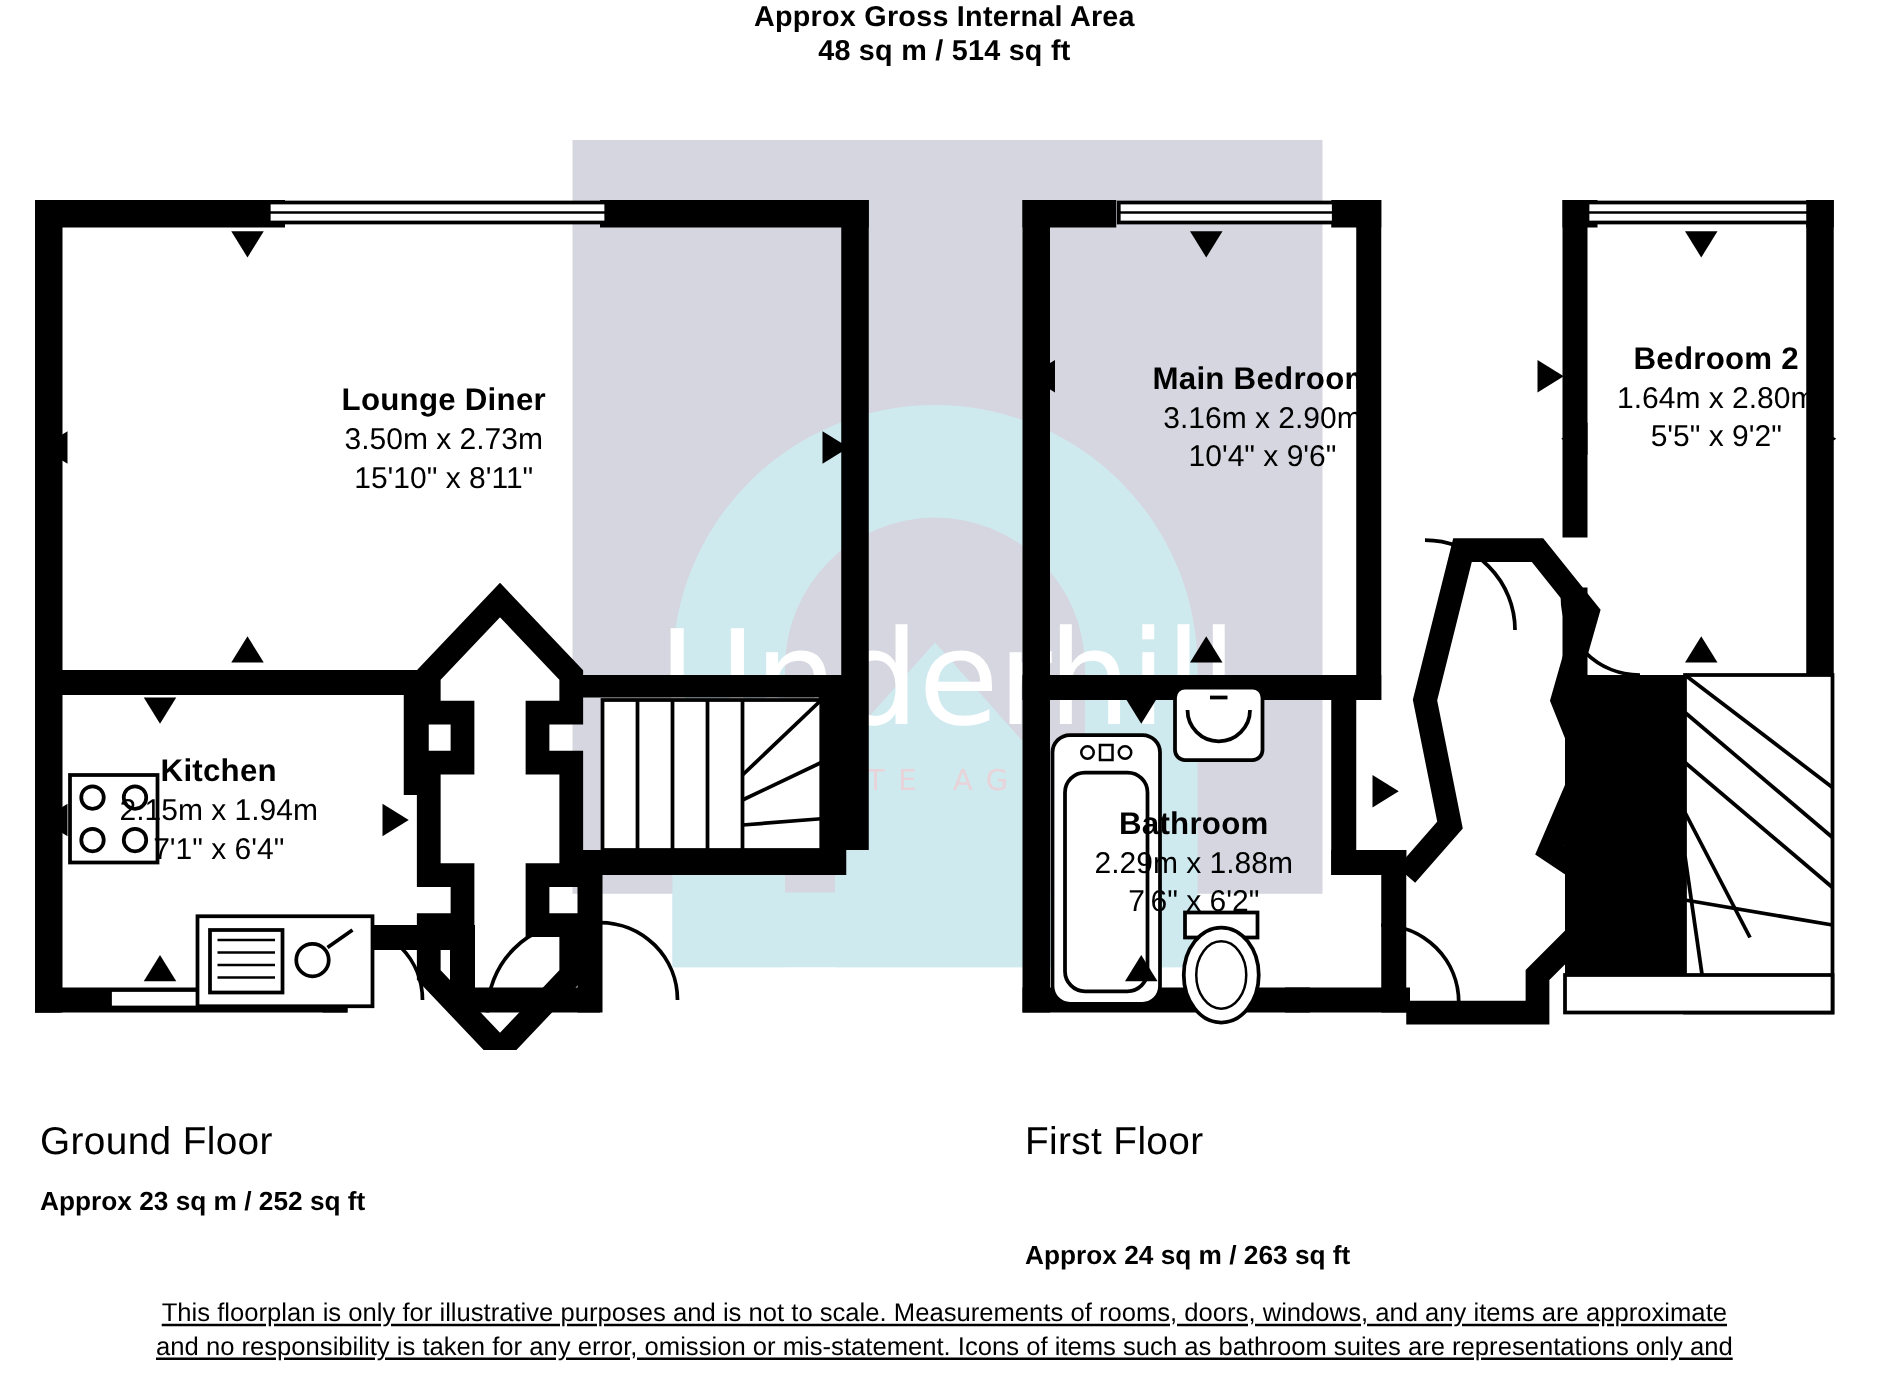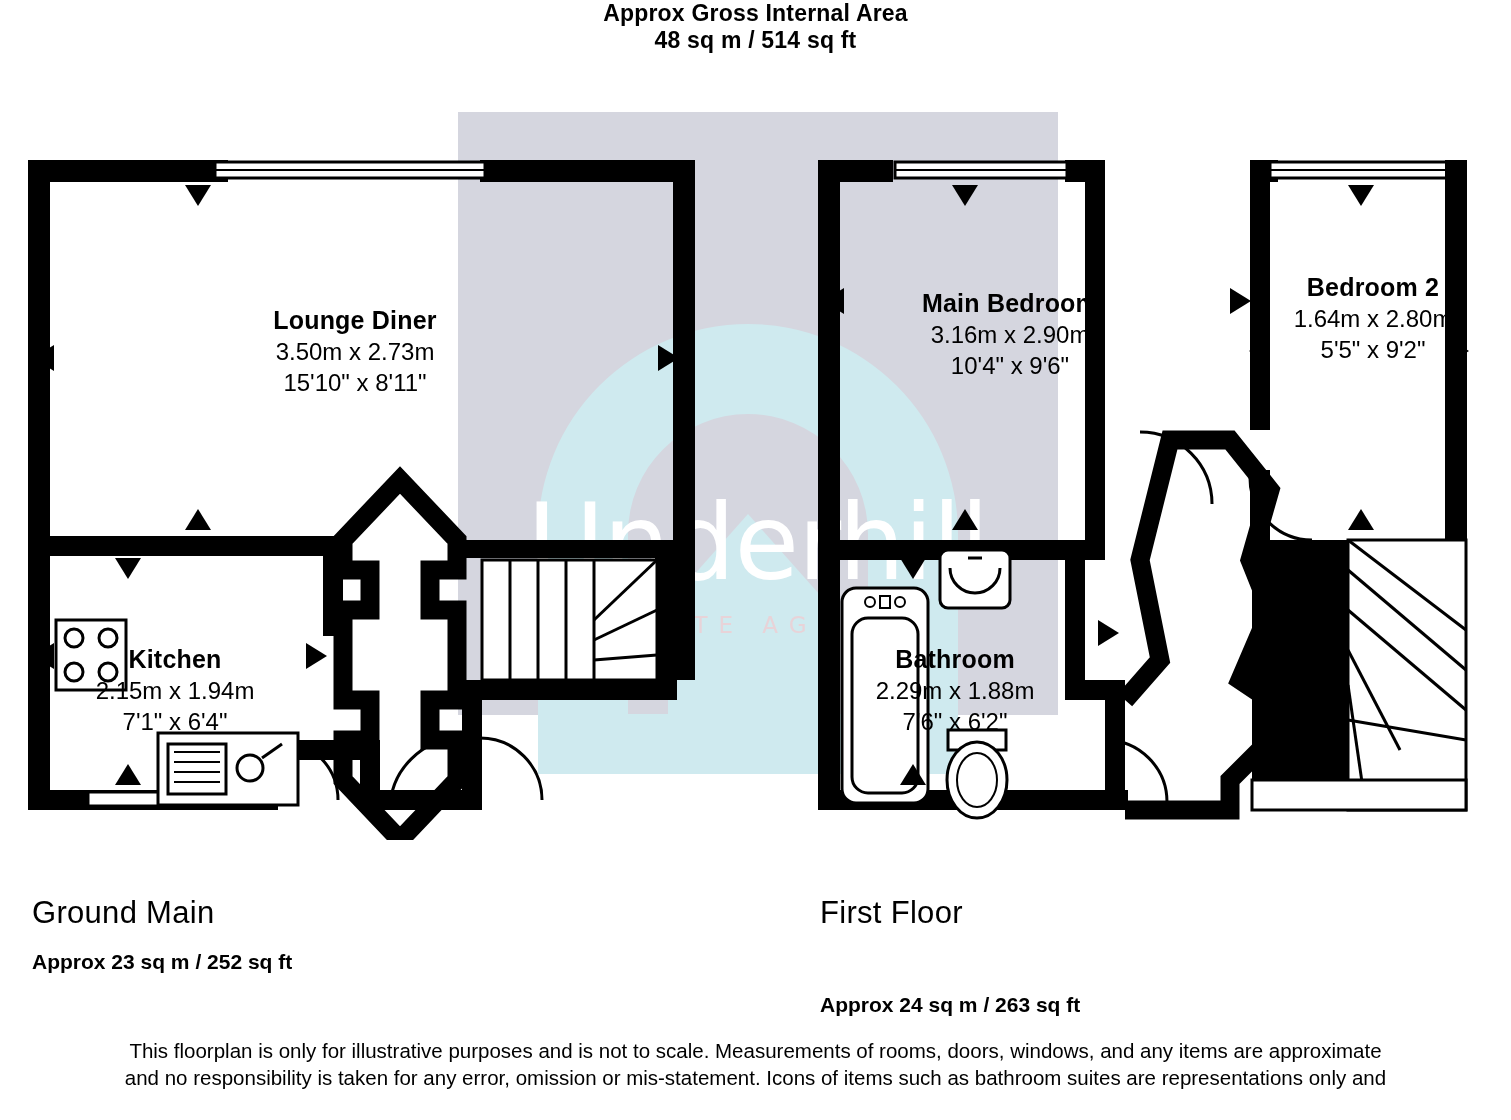--- a/index.html
+++ b/index.html
@@ -108,20 +108,21 @@
   
   .disclaimer {
     position: absolute;
     left: 0;
     top: 1037px;
     width: 1511px;
     text-align: center;
     font-size: 20.5px;
     line-height: 27px;
     color: #000;
+    text-decoration: underline;
   }
   svg { display:block; }
 </style>
 </head>
 <body>
 
 <div class="plan-root">
 
   <div class="header">
     <div>Approx Gross Internal Area</div>
@@ -218,21 +219,21 @@
         <polygon points="296,503 296,529 317,516"></polygon>
       </g>
     </g>
   </svg>
 
   <div class="room" style="left:210px; top:305px; width:290px;">
     <div class="rname">Lounge Diner</div>
     <div class="rdim">3.50m x 2.73m</div>
     <div class="rdim">15'10" x 8'11"</div>
   </div>
-  <div class="room" style="left:50px; top:644px; width:250px;">
+  <div class="room" style="left:50px; top:602px; width:250px;">
     <div class="rname">Kitchen</div>
     <div class="rdim">2.15m x 1.94m</div>
     <div class="rdim">7'1" x 6'4"</div>
   </div>
 
   <svg width="700" height="700" viewBox="0 0 700 700" style="position:absolute;left:800px;top:140px;">
     <g>
 
       <rect x="18" y="20" width="22" height="650" fill="#000"></rect>
       <rect x="18" y="20" width="75" height="22" fill="#000"></rect>
@@ -325,21 +326,21 @@
     <div class="rname">Bedroom 2</div>
     <div class="rdim">1.64m x 2.80m</div>
     <div class="rdim">5'5" x 9'2"</div>
   </div>
   <div class="room" style="left:830px; top:628px; width:250px;margin-top:16px;">
     <div class="rname">Bathroom</div>
     <div class="rdim">2.29m x 1.88m</div>
     <div class="rdim">7'6" x 6'2"</div>
   </div>
 
-  <div class="floor-label" style="left:32px; top:895px;">Ground Main</div>
+  <div class="floor-label" style="left:32px; top:895px;">Ground Floor</div>
   <div class="floor-sub" style="left:32px; top:950px;">Approx 23 sq m / 252 sq ft</div>
 
   <div class="floor-label" style="left:820px; top:895px;">First Floor</div>
   <div class="floor-sub" style="left:820px; top:950px;margin-top:43px;">Approx 24 sq m / 263 sq ft</div>
 
   <div class="disclaimer">
     <div>This floorplan is only for illustrative purposes and is not to scale. Measurements of rooms, doors, windows, and any items are approximate</div>
     <div>and no responsibility is taken for any error, omission or mis-statement. Icons of items such as bathroom suites are representations only and</div>
   </div>
 

